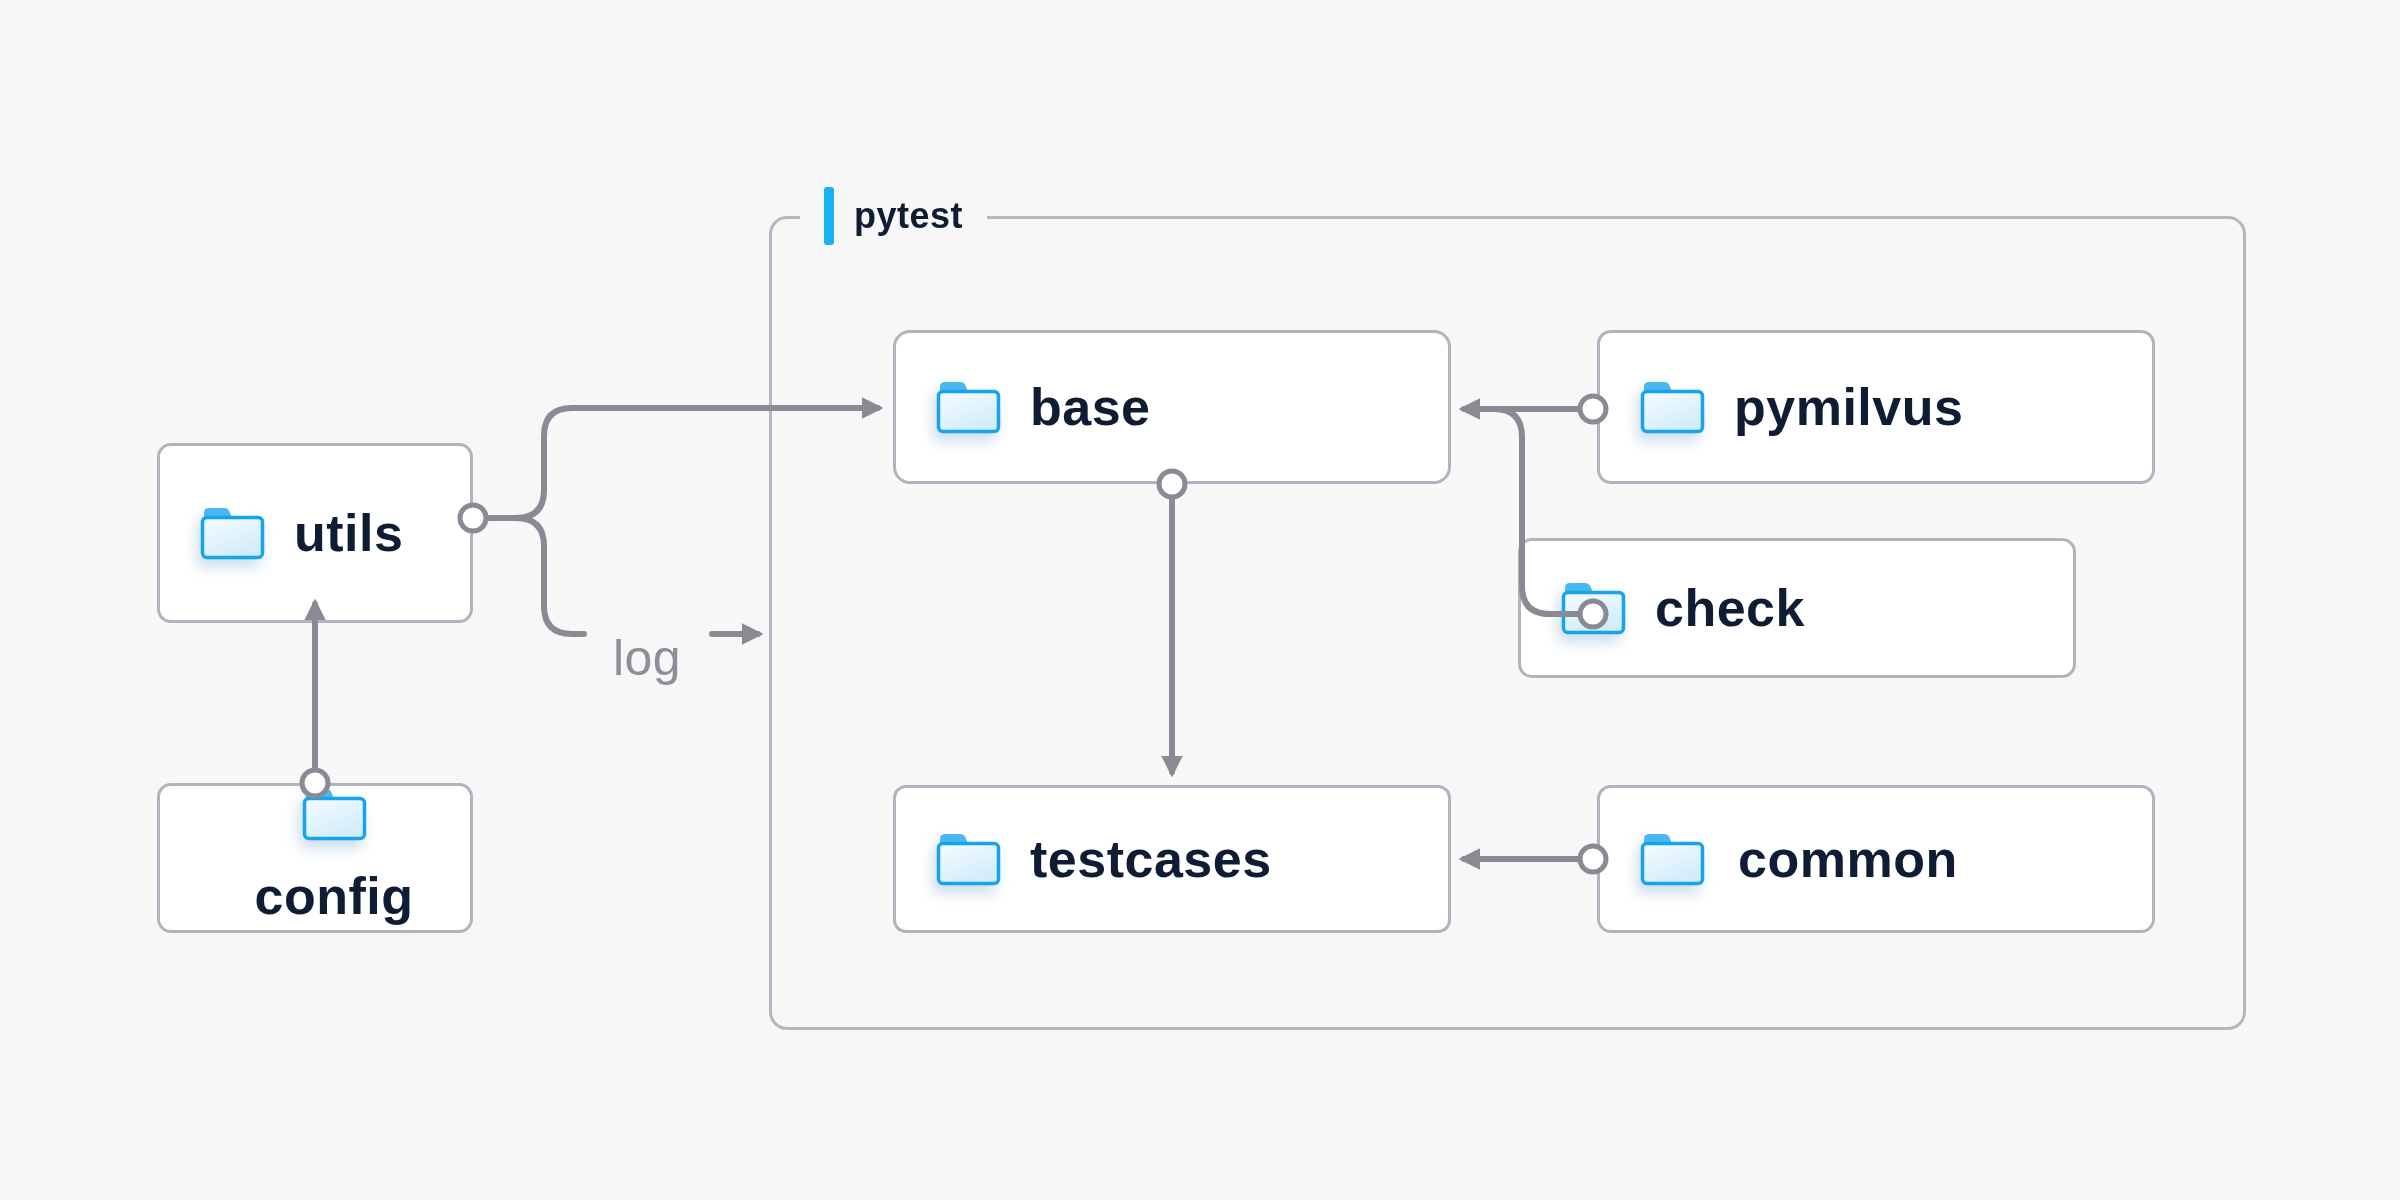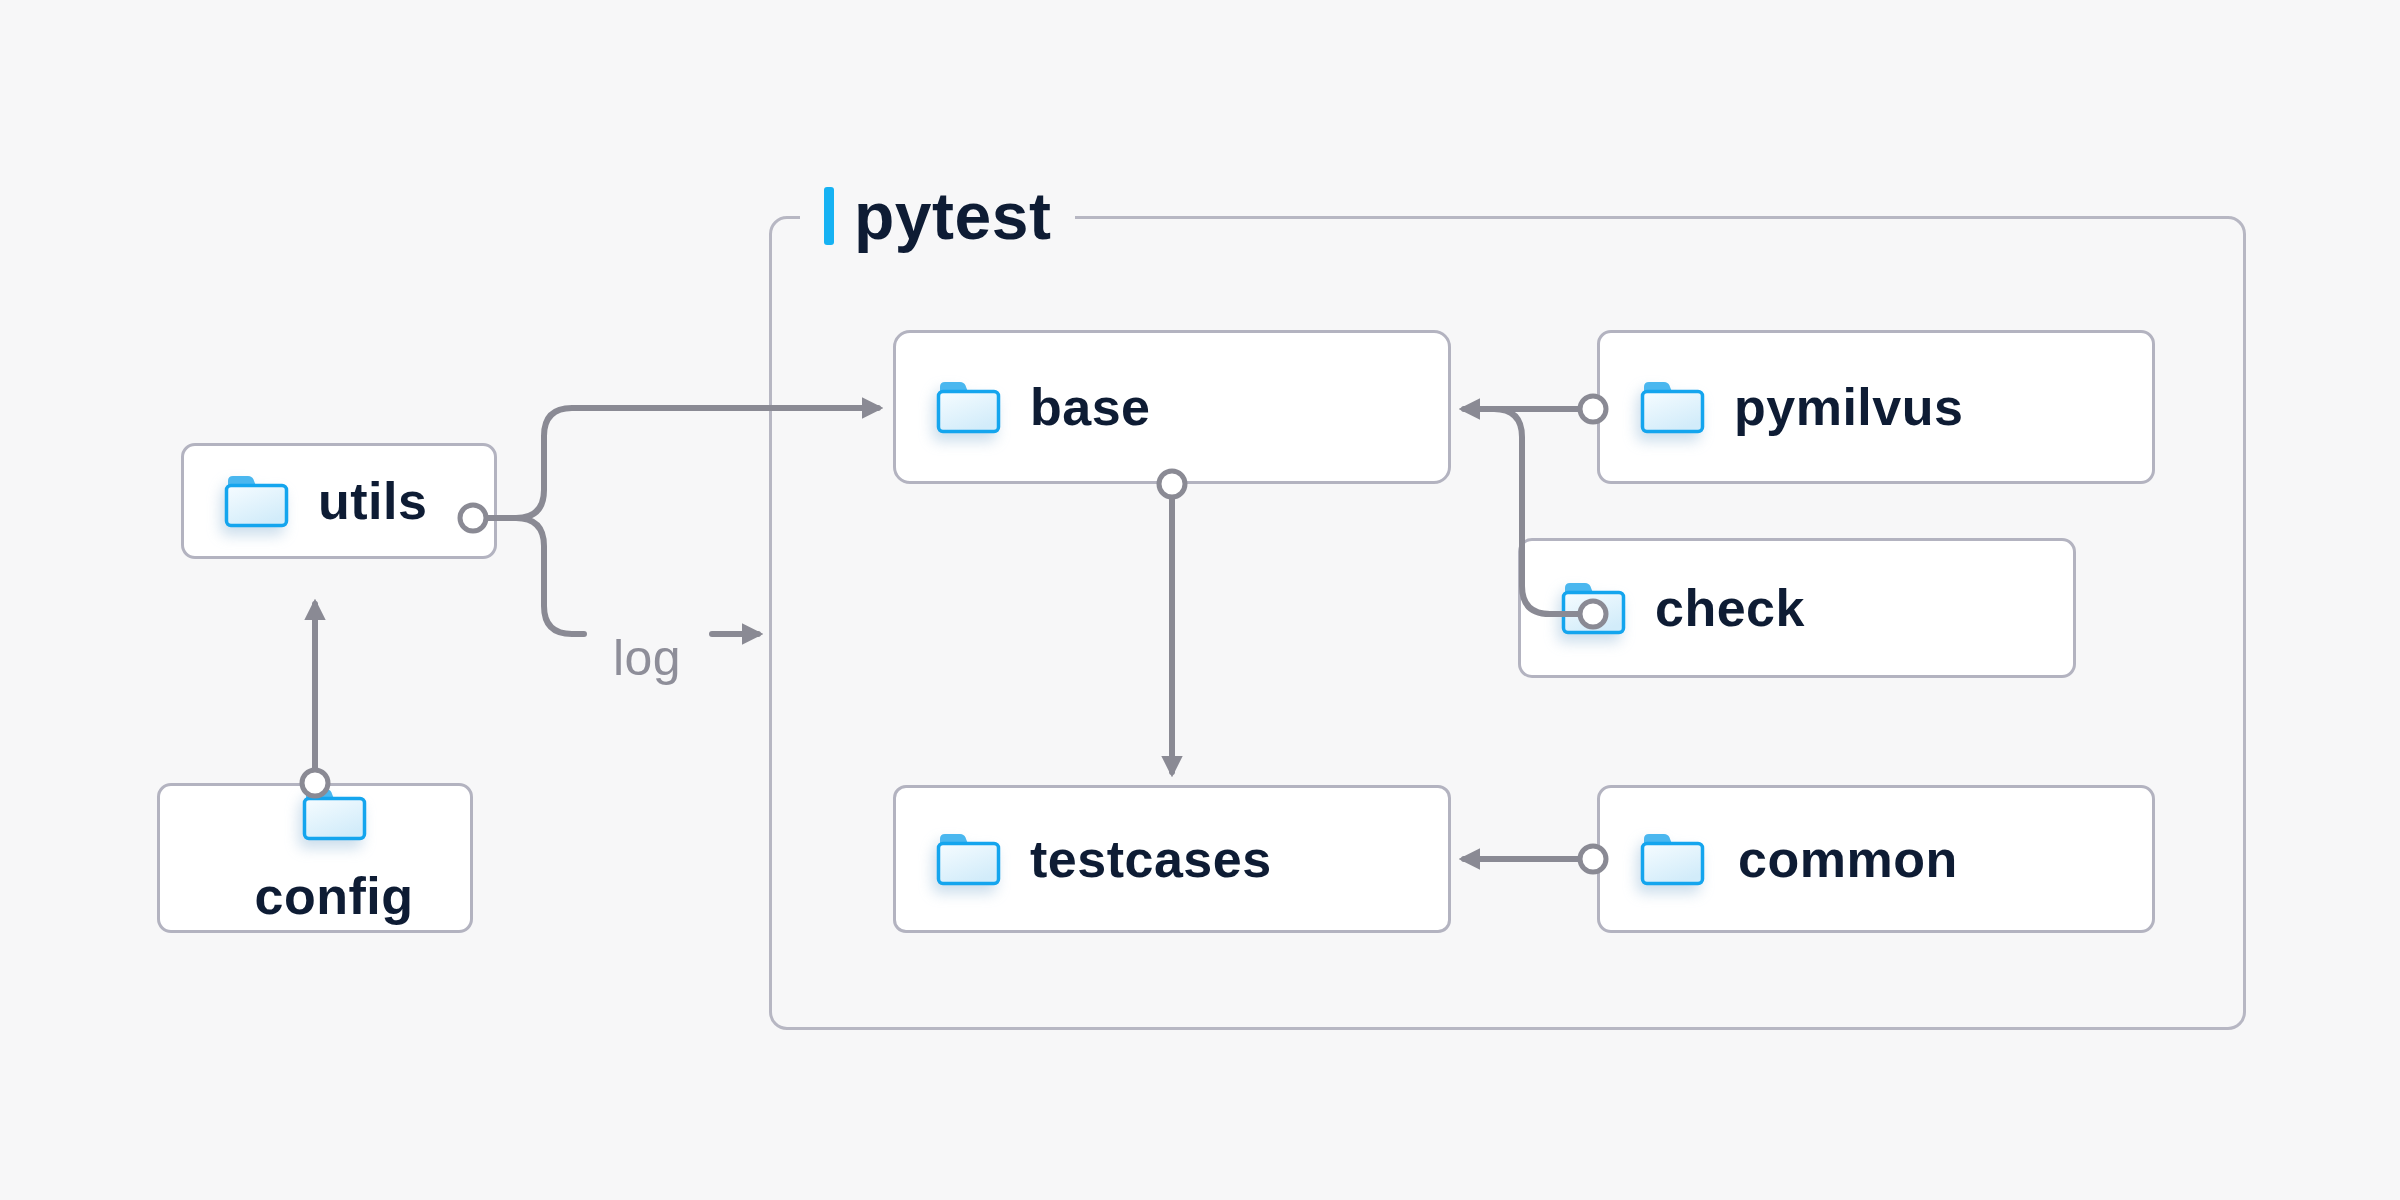--- a/index.html
+++ b/index.html
@@ -35,39 +35,39 @@
     display:flex;align-items:center;gap:20px;
     background:var(--background,#f7f7f8);
     padding:0 24px;
     z-index:3;
   }
   .accent-bar{
     width:10px;height:58px;border-radius:3px;
     background:var(--accent,#16b2f3);
   }
   .group-title{
-    font-size:66px;font-weight:700;color:var(--text,#0e1c34);
+    font-size:36px;font-weight:700;color:var(--text,#0e1c34);
     letter-spacing:.5px;line-height:1;
   }
 
   
   .node{
     position:absolute;
     background:var(--node-fill,#fff);
     border:3px solid var(--node-border,#b3b3c0);
     border-radius:14px;
     display:flex;align-items:center;
     padding-left:38px;gap:28px;
     z-index:2;
   }
   .node-label{
     font-size:52px;font-weight:700;color:var(--text,#0e1c34);
     letter-spacing:.5px;line-height:1;white-space:nowrap;
   }
-  #node-utils    {left:157px; top:443px; width:316px; height:116px;margin-left:24px;}
+  #node-utils    {left:157px; top:443px; width:316px; height:180px;}
   #node-config   {left:157px; top:783px; width:316px; height:150px;flex-direction:column;}
   #node-base     {left:893px; top:330px; width:558px; height:154px;border-radius:17px;}
   #node-pymilvus {left:1597px;top:330px; width:558px; height:154px;align-items:center;}
   #node-check    {left:1518px;top:538px; width:558px; height:140px;}
   #node-testcases{left:893px; top:785px; width:558px; height:148px;border-radius:13px;}
   #node-common   {left:1597px;top:785px; width:558px; height:148px;gap:32px;}
 
   .folder{
     flex:0 0 auto;
     filter:drop-shadow(-4px 8px 7px rgba(110,160,200,0.35));

